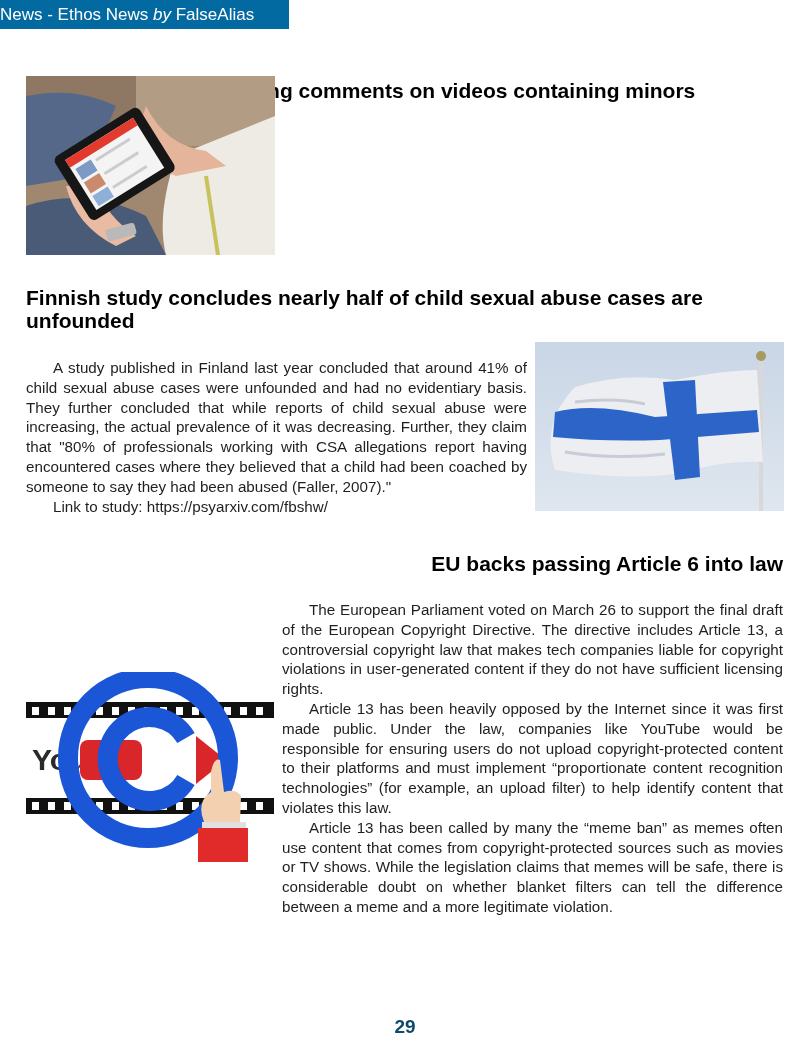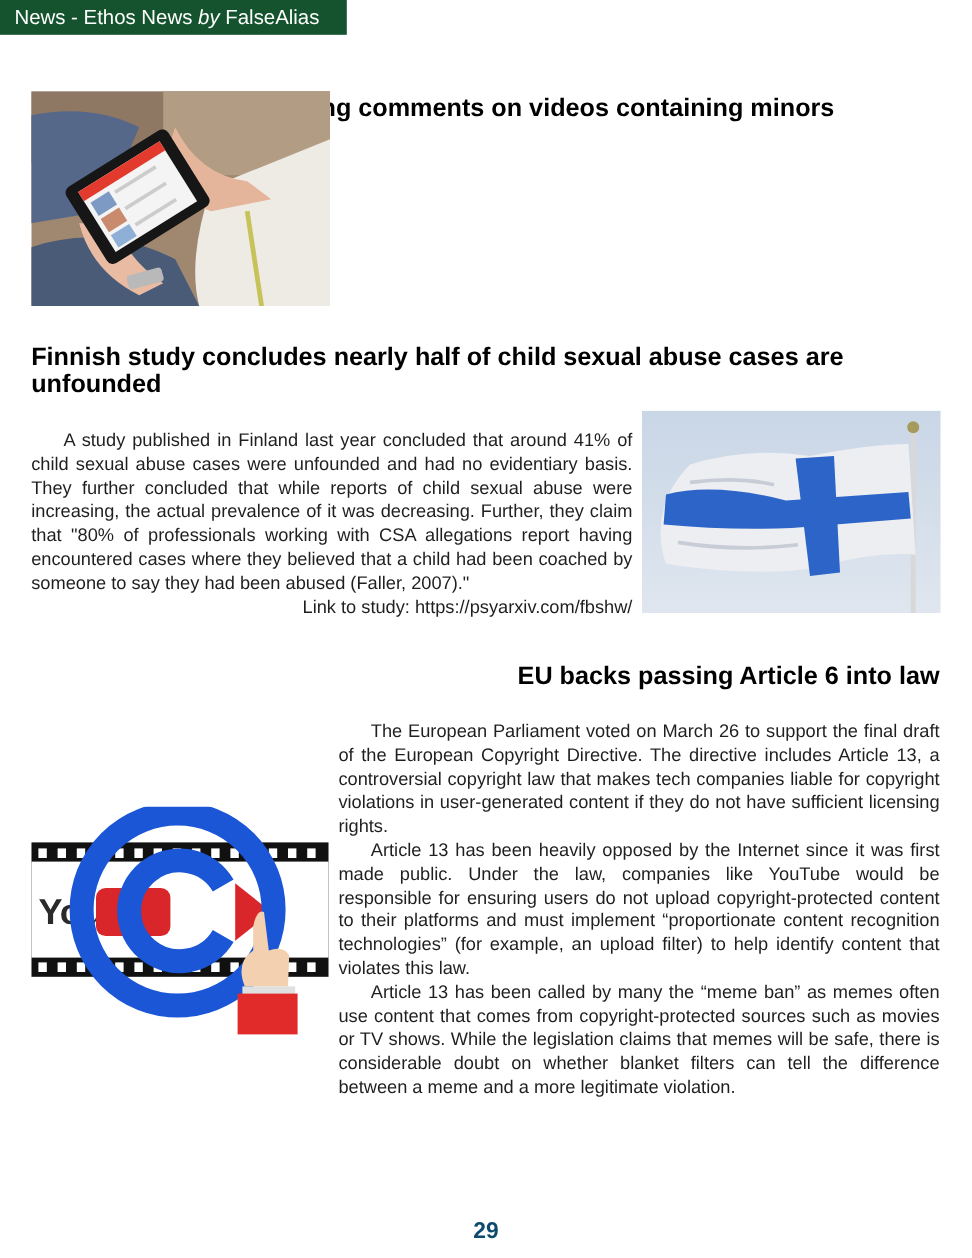--- a/index.html
+++ b/index.html
@@ -1,24 +1,24 @@
 <!DOCTYPE html>
 <html><head>
 <meta charset="utf-8">
 <style>
   html, body { margin: 0; padding: 0; }
   body { width: 810px; height: 1048px; background: #ffffff; position: relative; overflow: hidden;
          font-family: "Liberation Sans", sans-serif; color: #1a1a1a; }
-  .header-tag { position: absolute; left: 0; top: 0; height: 29px; width: 289px; background: #14532d;
-                color: #ffffff; font-size: 17px; line-height: 29px; padding-left: 12px; box-sizing: border-box; white-space: nowrap; }
+  .header-tag { position: absolute; left: 0; top: 0; height: 29px; width: 289px; background: #0369a1;
+                color: #ffffff; font-size: 17px; line-height: 29px; padding-left: 0; box-sizing: border-box; white-space: nowrap; }
   .header-tag i { font-style: italic; }
   .headline { position: absolute; font-weight: bold; color: #000; font-size: 21px; line-height: 23px; margin: 0; }
   .body-text { position: absolute; font-size: 15.2px; line-height: 19.8px; text-align: justify; margin: 0; color: #1f1f1f; }
   .body-text p { margin: 0; text-indent: 27px; }
-  .body-text p.last-left { text-align: right; }
+  .body-text p.last-left { text-align: left; }
   .img { position: absolute; overflow: hidden; }
   .page-number { position: absolute; left: 0; width: 810px; top: 1016px; text-align: center; font-weight: bold; font-size: 19px; color: #0c4a6e; }
 </style>
 </head>
 <body>
 
 <div class="header-tag"><span>News - Ethos News </span><i>by</i><span> FalseAlias</span></div>
 
 <h2 class="headline" style="left:45px; top:37px; width:750px;margin-top:42px;">YouTube starts disabling comments on videos containing minors</h2>
 

